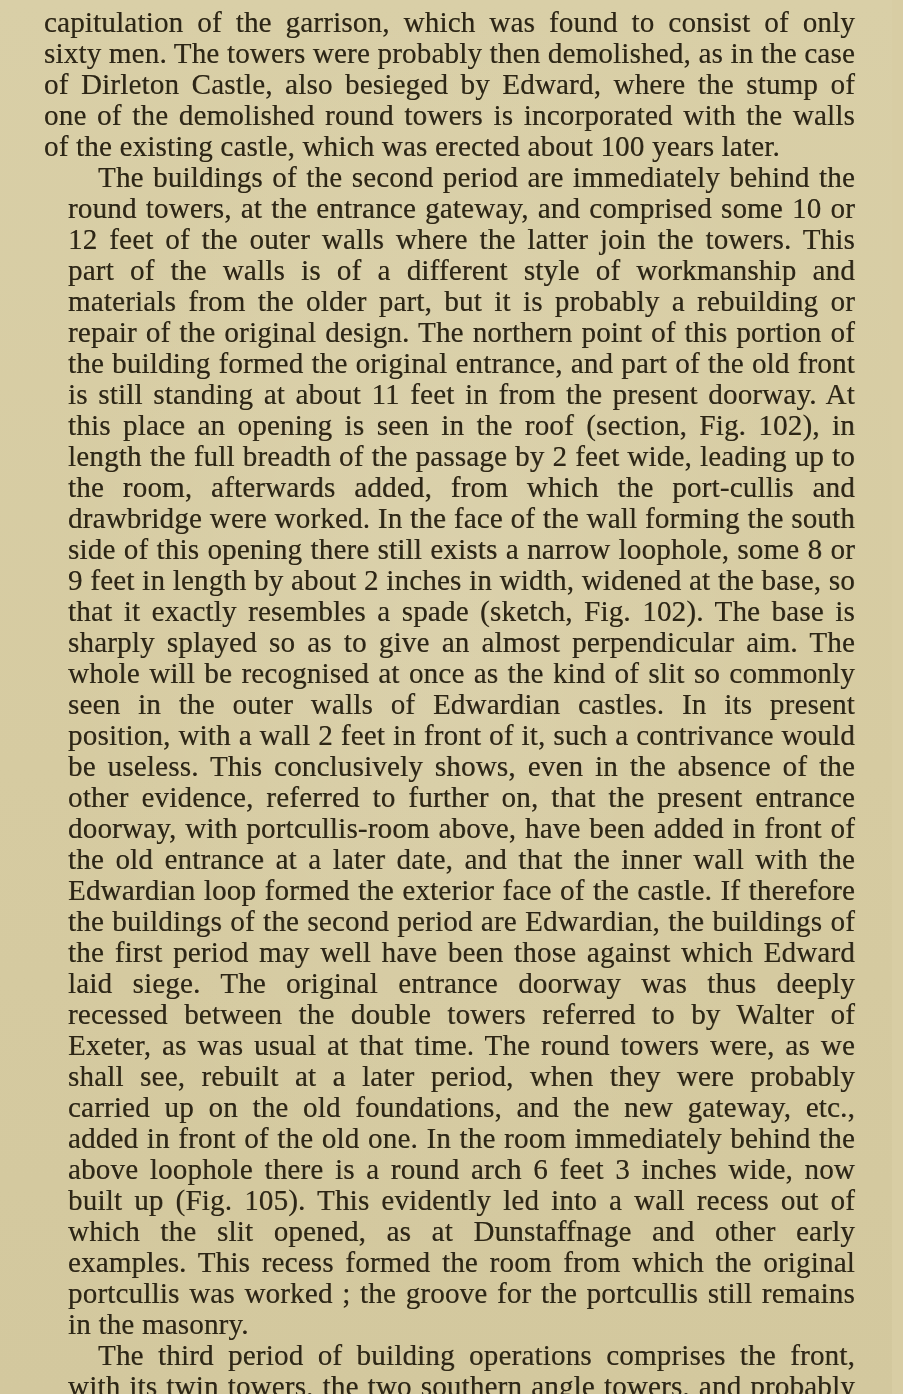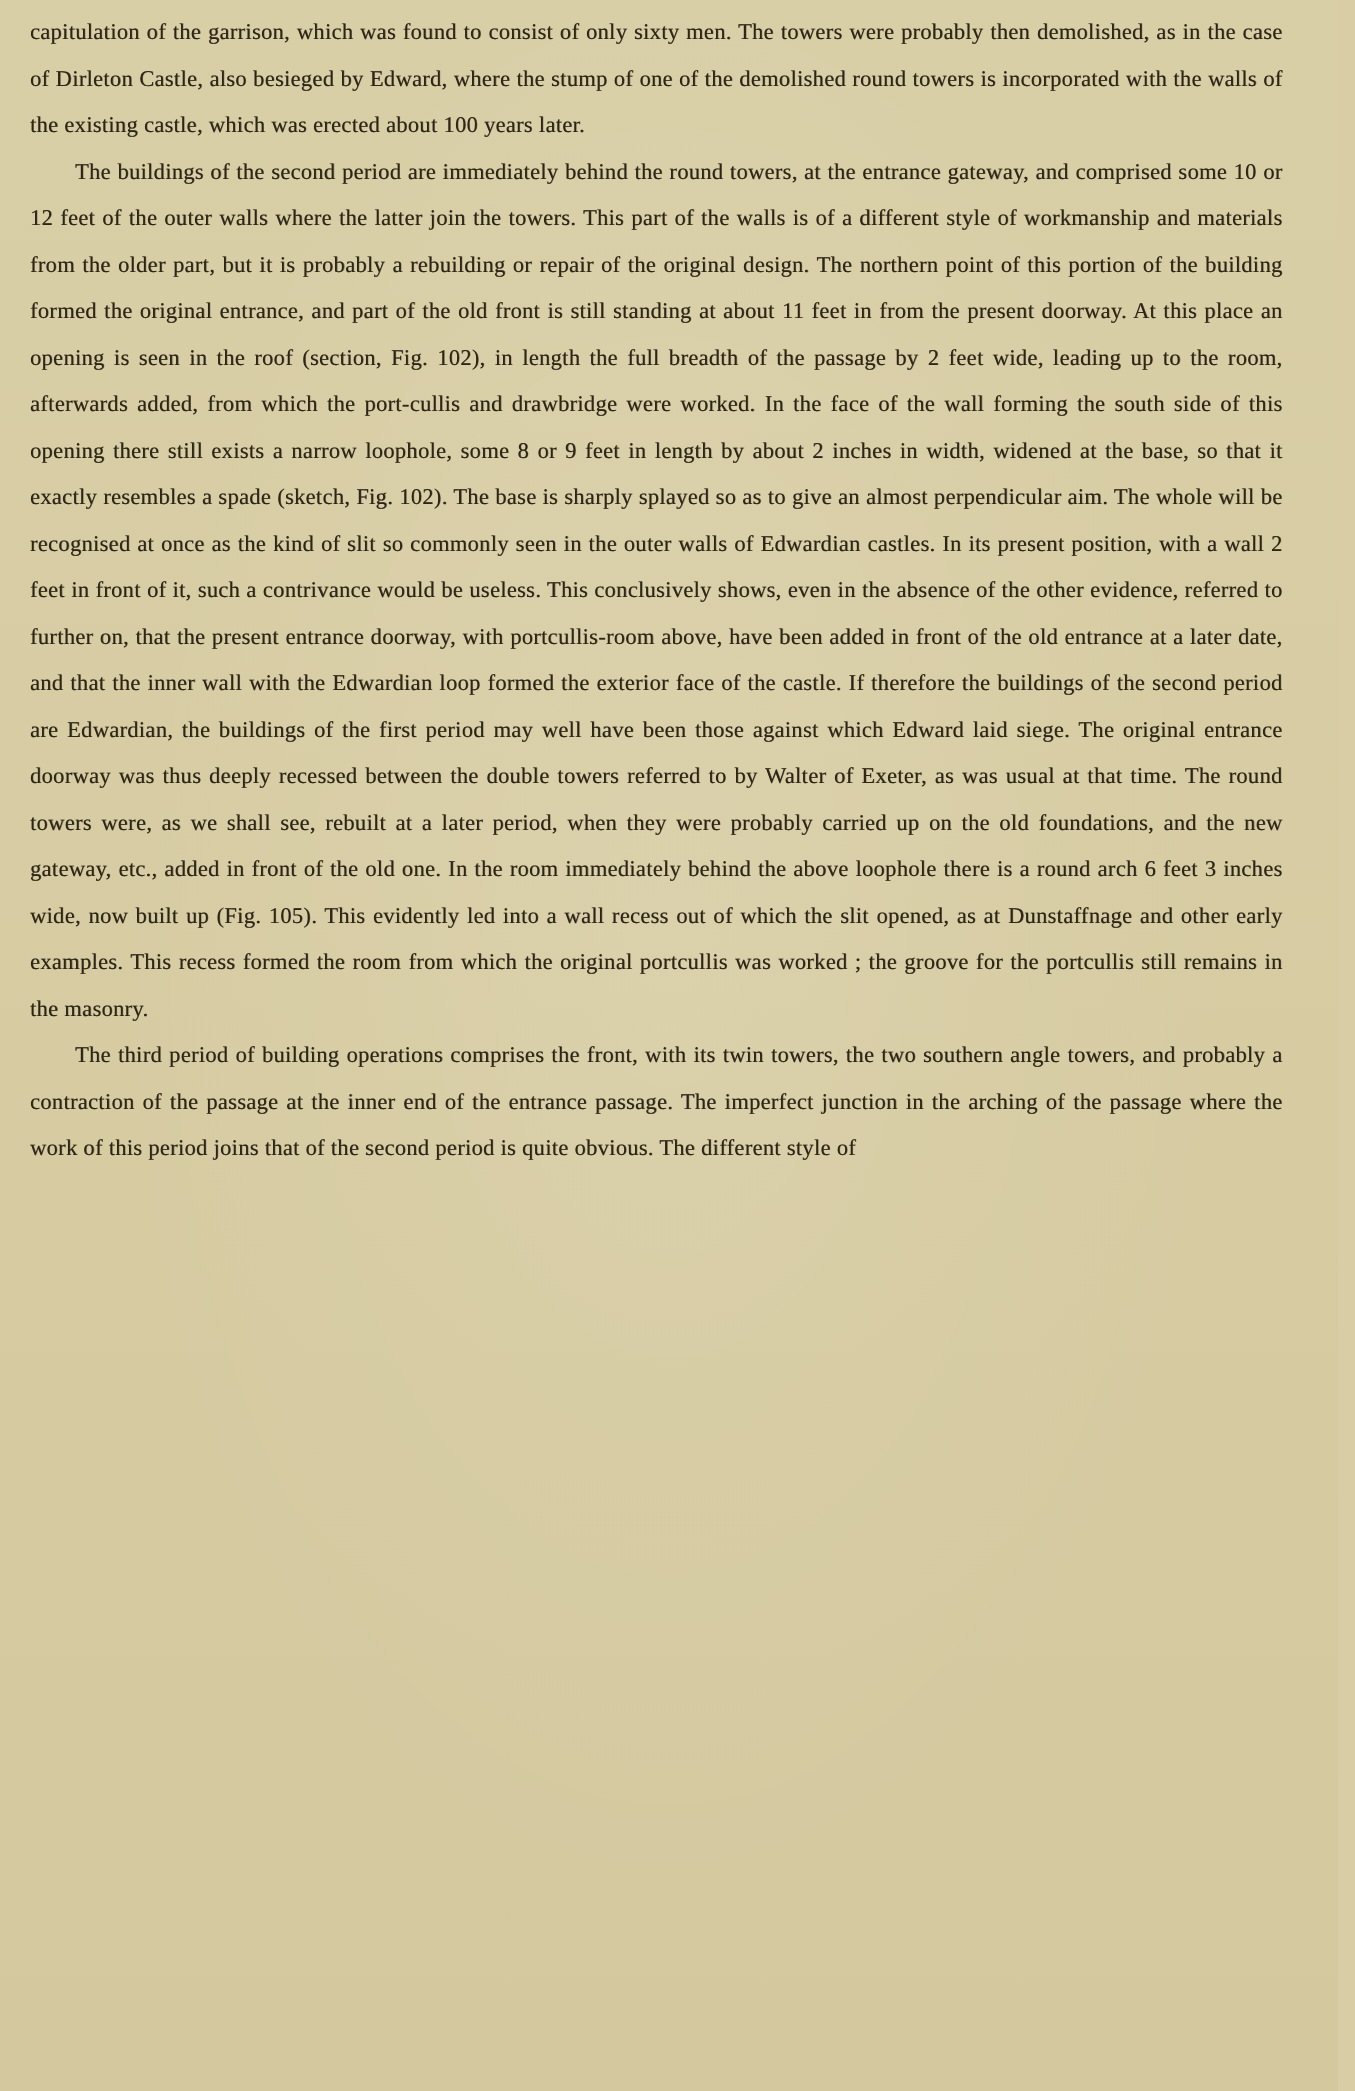--- a/index.html
+++ b/index.html
@@ -9,38 +9,39 @@
   body {
     width: 903px;
     height: 1394px;
     background: #d8cda4;
     overflow: hidden;
   }
   .page {
     box-sizing: border-box;
     width: 892px;
     height: 1394px;
-    padding: 7px 37px 0 20px;
+    padding: 7px 37px 0 44px;
     background:
       radial-gradient(ellipse at 50% 45%, rgba(255,255,255,0.10), rgba(0,0,0,0.0) 60%),
       linear-gradient(180deg, #d9cfa7 0%, #d6cba1 55%, #d3c89e 100%);
     font-family: "Liberation Serif", "DejaVu Serif", serif;
-    font-size: 15px;
+    font-size: 29px;
     line-height: 31px;
     color: #2d2616;
     text-align: justify;
     letter-spacing: 0.2px;
   }
   .page p {
     margin: 0;
     
     text-shadow: 0.35px 0 0 rgba(45, 38, 22, 0.55);
   }
   .page p.indent {
     text-indent: 30px;
+    margin-left: 24px;
   }
 </style>
 </head>
 <body>
 
 <div class="page">
   <p>capitulation of the garrison, which was found to consist of only sixty men. The towers were probably then demolished, as in the case of Dirleton Castle, also besieged by Edward, where the stump of one of the demolished round towers is incorporated with the walls of the existing castle, which was erected about 100 years later.</p>
   <p class="indent">The buildings of the second period are immediately behind the round towers, at the entrance gateway, and comprised some 10 or 12 feet of the outer walls where the latter join the towers.  This part of the walls is of a different style of workmanship and materials from the older part, but it is probably a rebuilding or repair of the original design. The northern point of this portion of the building formed the original entrance, and part of the old front is still standing at about 11 feet in from the present doorway.  At this place an opening is seen in the roof (section, Fig. 102), in length the full breadth of the passage by 2 feet wide, leading up to the room, afterwards added, from which the port-cullis and drawbridge were worked.  In the face of the wall forming the south side of this opening there still exists a narrow loophole, some 8 or 9 feet in length by about 2 inches in width, widened at the base, so that it exactly resembles a spade (sketch, Fig. 102).  The base is sharply splayed so as to give an almost perpendicular aim.  The whole will be recognised at once as the kind of slit so commonly seen in the outer walls of Edwardian castles.  In its present position, with a wall 2 feet in front of it, such a contrivance would be useless.  This conclusively shows, even in the absence of the other evidence, referred to further on, that the present entrance doorway, with portcullis-room above, have been added in front of the old entrance at a later date, and that the inner wall with the Edwardian loop formed the exterior face of the castle. If therefore the buildings of the second period are Edwardian, the buildings of the first period may well have been those against which Edward laid siege.  The original entrance doorway was thus deeply recessed between the double towers referred to by Walter of Exeter, as was usual at that time.  The round towers were, as we shall see, rebuilt at a later period, when they were probably carried up on the old foundations, and the new gateway, etc., added in front of the old one.  In the room immediately behind the above loophole there is a round arch 6 feet 3 inches wide, now built up (Fig. 105).  This evidently led into a wall recess out of which the slit opened, as at Dunstaffnage and other early examples.  This recess formed the room from which the original portcullis was worked ; the groove for the portcullis still remains in the masonry.</p>
   <p class="indent">The third period of building operations comprises the front, with its twin towers, the two southern angle towers, and probably a contraction of the passage at the inner end of the entrance passage.  The imperfect junction in the arching of the passage where the work of this period joins that of the second period is quite obvious.  The different style of</p>
 </div>

